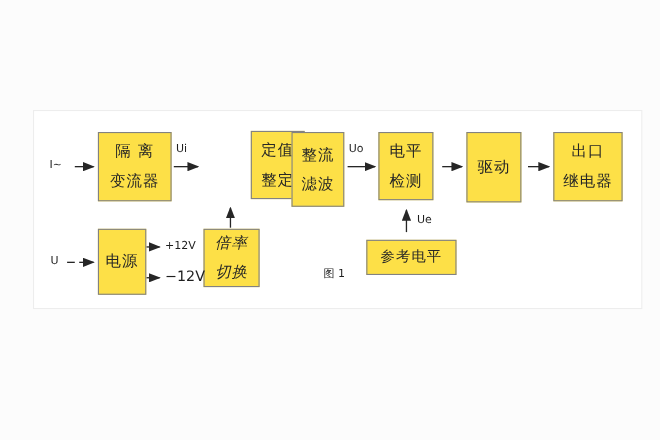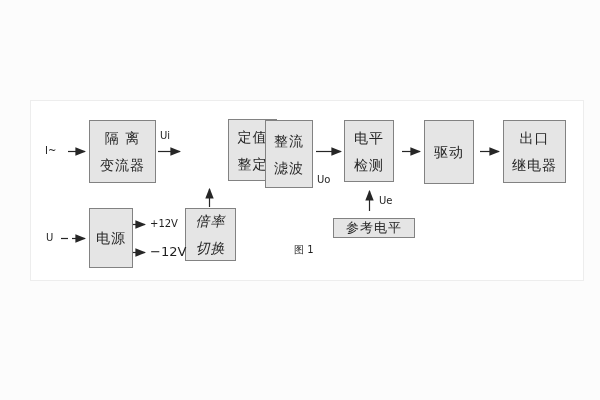--- a/index.html
+++ b/index.html
@@ -7,43 +7,43 @@
     position:relative; width:600px; height:400px;
     background:#fcfcfc; overflow:hidden;
     font-family:"DejaVu Sans", sans-serif;
   }
   .panel {
     position:absolute; left:30px; top:100px; width:554px; height:181px;
     background:#ffffff; border:1px solid #ededed; box-sizing:border-box;
   }
   .blk {
     position:absolute; box-sizing:border-box;
-    border:1px solid #828282; background:#e5e5e5;
+    border:1px solid #828282; background:#fde047;
     display:flex; flex-direction:column; align-items:center; justify-content:center;
     gap:9px; color:#262626; font-size:14px; line-height:18px; letter-spacing:1px;
     white-space:nowrap;
   }
   .blk span:empty { display:none; }
   .b1 { left:89px;  top:120px; width:67px; height:63px; }
   .b2 { left:184px; top:119px; width:49px; height:62px;margin-left:44px; }
   .b3 { left:265px; top:120px; width:48px; height:68px; }
   .b4 { left:344px; top:120px; width:50px; height:62px; }
   .b5 { left:424px; top:120px; width:50px; height:64px; }
   .b6 { left:503px; top:120px; width:63px; height:63px; }
   .b7 { left:89px;  top:208px; width:44px; height:60px; }
   .b8 { left:185px; top:208px; width:51px; height:53px;font-style:italic; }
-  .b9 { left:333px; top:218px; width:82px; height:20px; font-size:13px; }
+  .b9 { left:333px; top:218px; width:82px; height:32px; font-size:13px; }
   .lbl {
     position:absolute; font-size:10px; line-height:16px; color:#1f1f1f;
     white-space:nowrap;
   }
   .lbl-i   { left:45px;  top:143px; }
   .lbl-u   { left:46px;  top:230px; }
   .lbl-ui  { left:160px; top:128px; }
-  .lbl-uo  { left:317px; top:128px;margin-top:44px; }
+  .lbl-uo  { left:317px; top:128px; }
   .lbl-ue  { left:379px; top:193px; }
   .lbl-p12 { left:150px; top:216px; font-size:10px; }
   .lbl-m12 { left:150px; top:244px; font-size:13px; }
   .caption { left:294px; top:242px; }
   svg.wires { position:absolute; left:0; top:0; width:600px; height:400px; pointer-events:none; }
   svg.wires line { stroke:#262626; stroke-width:1.2; }
 </style>
 </head>
 <body>
 

